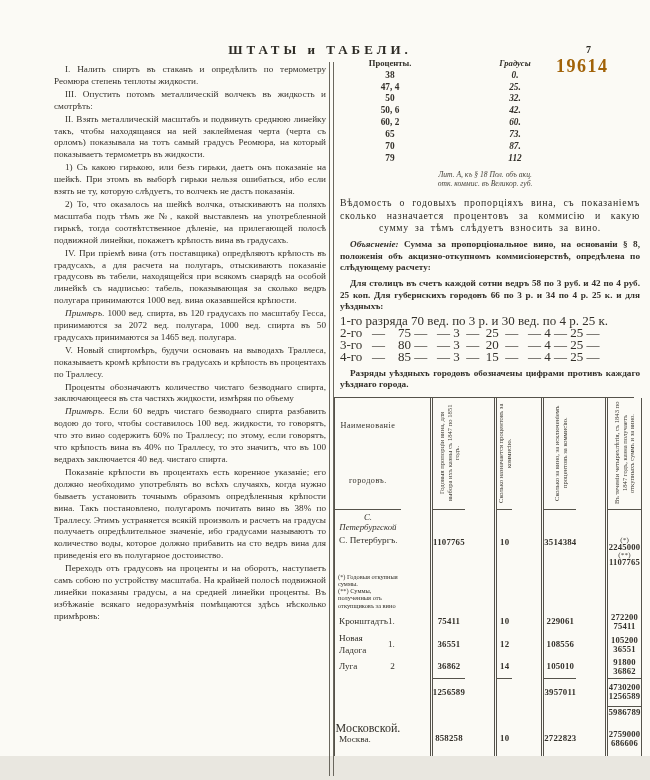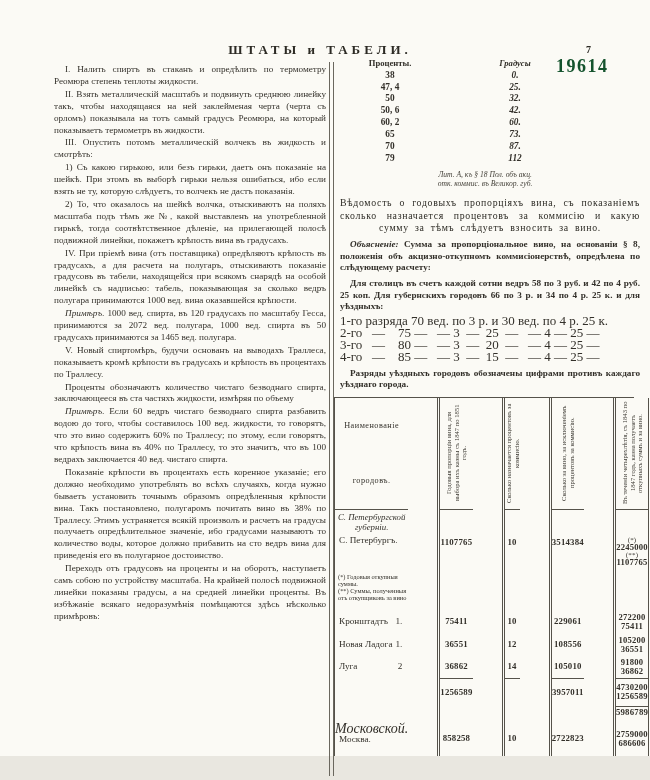--- a/index.html
+++ b/index.html
@@ -14,21 +14,21 @@
   
   .page-title{
     position:absolute;left:120px;top:42px;width:400px;text-align:center;
     font-size:13px;font-weight:bold;letter-spacing:4px;color:#2c2a24;
   }
   .page-number{
     position:absolute;left:586px;top:44px;font-size:10px;font-weight:bold;color:#2c2a24;
   }
   .doc-number{
     position:absolute;left:556px;top:56px;font-size:18px;font-weight:bold;
-    letter-spacing:1.5px;color:#14532d;
+    letter-spacing:1.5px;color:#a16207;
   }
   
   .divider{
     position:absolute;left:329px;top:62px;height:714px;width:3px;
     border-left:1px solid #6a675e;border-right:1px solid #6a675e;
   }
   
   .col-left{
     position:absolute;left:54px;top:64px;width:272px;
     font-size:9.2px;line-height:11.9px;text-align:justify;
@@ -94,37 +94,37 @@
   .stack{display:flex;flex-direction:column;align-items:center;justify-content:center;
          font-weight:bold;font-size:8.6px;line-height:9.2px;letter-spacing:0.2px;}
   .stack .small{font-weight:normal;font-size:7px;line-height:6px;}
   .gub{font-style:italic;text-align:center;font-size:8.8px;line-height:10px;padding-top:2px;}
   .cityname{font-size:9.2px;padding:3px 0 0 4px;}
   .cityrow{display:flex;justify-content:space-between;align-items:center;
            font-size:9.2px;padding:0 6px 0 4px;}
   .fnotes{font-size:6.4px;line-height:7.2px;padding:1px 1px 0 3px;text-align:left;}
   .rule-top{border-top:1px solid #55524a;}
   .moscow-block{padding-top:1px;}
-  .moscow-block .gub2{font-style:italic;text-align:center;font-size:14px;}
+  .moscow-block .gub2{text-align:center;font-size:12px;}
   .moscow-block .mcity{font-size:9.2px;padding-left:4px;}
 </style>
 </head>
 <body>
 
 <div class="page">
 
   <div class="page-title">ШТАТЫ и ТАБЕЛИ.</div>
   <div class="page-number">7</div>
   <div class="doc-number">19614</div>
   <div class="divider"></div>
 
   <div class="col-left">
     <p><i class="lead"></i><span>I. Налить спиртъ въ стаканъ и опредѣлить по термометру Реомюра степень теплоты жидкости.</span></p>
+    <p><i class="lead"></i><span>III. Опустить потомъ металлическій волчекъ въ жидкость и смотрѣть:</span></p>
     <p><i class="lead"></i><span>II. Взять металлическій масштабъ и подвинуть среднюю линейку такъ, чтобы находящаяся на ней заклейменая черта (черта съ орломъ) показывала на тотъ самый градусъ Реомюра, на который показываетъ термометръ въ жидкости.</span></p>
-    <p><i class="lead"></i><span>III. Опустить потомъ металлическій волчекъ въ жидкость и смотрѣть:</span></p>
     <p><i class="lead"></i><span>1) Съ какою гирькою, или безъ гирьки, даетъ онъ показаніе на шейкѣ. При этомъ въ выборѣ гирьки нельзя ошибаться, ибо если взять не ту, которую слѣдуетъ, то волчекъ не дастъ показанія.</span></p>
     <p><i class="lead"></i><span>2) То, что оказалось на шейкѣ волчка, отыскиваютъ на поляхъ масштаба подъ тѣмъ же №, какой выставленъ на употребленной гирькѣ, тогда соотвѣтственное дѣленіе, на прилегающей полосѣ подвижной линейки, покажетъ крѣпость вина въ градусахъ.</span></p>
     <p><i class="lead"></i><span>IV. При пріемѣ вина (отъ поставщика) опредѣляютъ крѣпость въ градусахъ, а для расчета на полугаръ, отыскиваютъ показаніе градусовъ въ табели, находящейся при всякомъ снарядѣ на особой линейкѣ съ надписью: табель, показывающая за сколько ведръ полугара принимаются 1000 вед. вина оказавшейся крѣпости.</span></p>
     <p><i class="lead">Примѣръ.</i><span> 1000 вед. спирта, въ 120 градусахъ по масштабу Гесса, принимаются за 2072 вед. полугара, 1000 вед. спирта въ 50 градусахъ принимаются за 1465 вед. полугара.</span></p>
     <p><i class="lead"></i><span>V. Новый спиртомѣръ, будучи основанъ на выводахъ Траллеса, показываетъ кромѣ крѣпости въ градусахъ и крѣпость въ процентахъ по Траллесу.</span></p>
     <p><i class="lead"></i><span>Проценты обозначаютъ количество чистаго безводнаго спирта, заключающееся въ ста частяхъ жидкости, измѣряя по объему</span></p>
     <p><i class="lead">Примѣръ.</i><span> Если 60 ведръ чистаго безводнаго спирта разбавить водою до того, чтобы составилось 100 вед. жидкости, то говорятъ, что это вино содержитъ 60% по Траллесу; по этому, если говорятъ, что крѣпость вина въ 40% по Траллесу, то это значитъ, что въ 100 ведрахъ заключается 40 вед. чистаго спирта.</span></p>
     <p><i class="lead"></i><span>Показаніе крѣпости въ процентахъ есть коренное указаніе; его должно необходимо употреблять во всѣхъ случаяхъ, когда нужно бываетъ установить точнымъ образомъ опредѣленныя крѣпости вина. Такъ постановлено, полугаромъ почитать вино въ 38% по Траллесу. Этимъ устраняется всякій произволъ и расчетъ на градусы получаетъ опредѣлительное значеніе, ибо градусами называютъ то количество воды, которое должно прибавить на сто ведръ вина для приведенія его въ полугарное достоинство.</span></p>
     <p><i class="lead"></i><span>Переходъ отъ градусовъ на проценты и на оборотъ, наступаетъ самъ собою по устройству масштаба. На крайней полосѣ подвижной линейки показаны градусы, а на средней линейки проценты. Въ избѣжаніе всякаго недоразумѣнія помѣщаются здѣсь нѣсколько примѣровъ:</span></p>
   </div>

